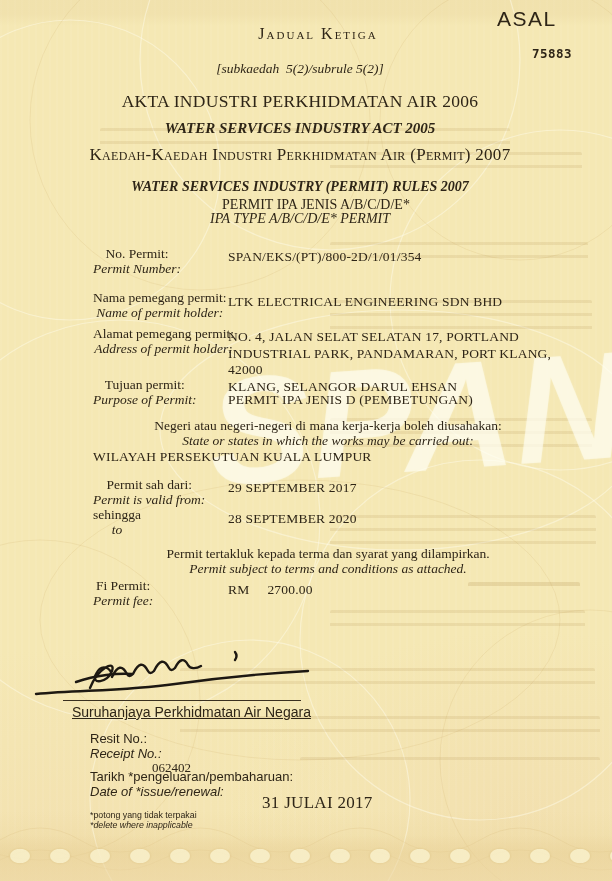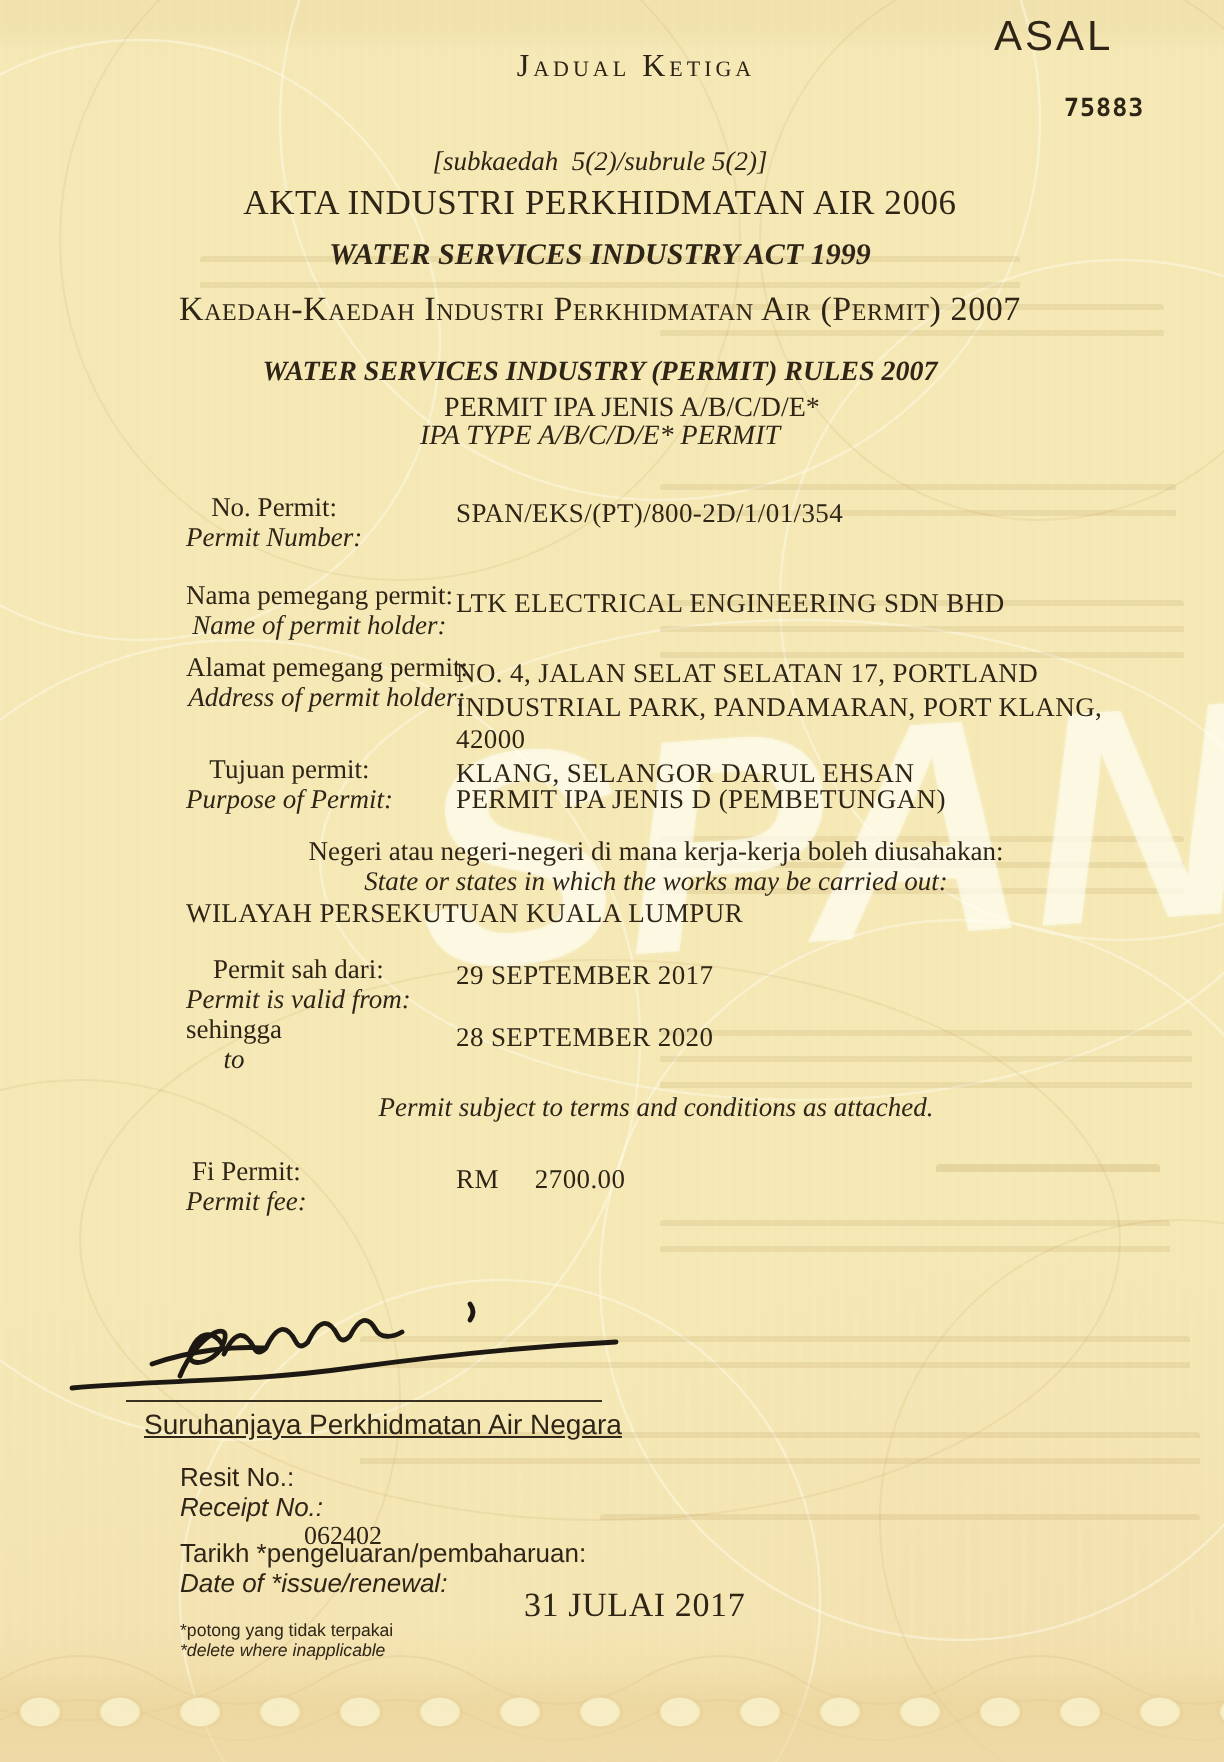--- a/index.html
+++ b/index.html
@@ -23,21 +23,21 @@
       var(--paper);
     font-family:"Liberation Serif", serif;
     color:var(--ink);
   }
   .abs{position:absolute;}
   .sans{font-family:"Liberation Sans", sans-serif;}
   .it{font-style:italic;}
   .b{font-weight:700;margin-top:10px;}
   .sc{font-variant:small-caps;}
   .ctr{left:0;right:12px;text-align:center;}
-  .pre{white-space:pre;margin-top:12px;}
+  .pre{white-space:pre;}
   .lbl{font-size:13.5px;line-height:14.5px;text-align:center;}
   .val{font-size:13.5px;line-height:16.5px;letter-spacing:0.2px;}
   
   .ghost{
     background:repeating-linear-gradient(180deg, var(--ghost) 0 3px, rgba(0,0,0,0) 3px 13px);
     pointer-events:none;
     border-radius:2px;
   }
   .ghost.strong{background:repeating-linear-gradient(180deg, var(--ghost2) 0 4px, rgba(0,0,0,0) 4px 13px);}
   .watermark{
@@ -108,21 +108,21 @@
   <div class="abs watermark" style="left:208px;top:342px">SPAN</div>
 
   <div class="abs sans" style="left:497px;top:7px;font-size:21px;letter-spacing:1.5px;">ASAL</div>
   <div class="abs b" style="left:532px;top:36px;font-family:'DejaVu Sans Mono',monospace;font-size:12.5px;letter-spacing:0.5px;">75883</div>
 
   <div class="abs ctr sc" style="top:25px;font-size:16px;letter-spacing:2px;padding-left:36px;">Jadual Ketiga</div>
 
   <div class="abs ctr it pre" style="top:61px;font-size:13.5px;">[subkaedah  5(2)/subrule 5(2)]</div>
 
   <div class="abs ctr" style="top:91px;font-size:17.5px;letter-spacing:0.3px;">AKTA INDUSTRI PERKHIDMATAN AIR 2006</div>
-  <div class="abs ctr it b" style="top:110px;font-size:15px;">WATER SERVICES INDUSTRY ACT 1999</div>
+  <div class="abs ctr it b" style="top:110px;font-size:15px;">WATER SERVICES INDUSTRY ACT 2005</div>
 
   <div class="abs ctr sc" style="top:145px;font-size:17px;letter-spacing:0.3px;">Kaedah-Kaedah Industri Perkhidmatan Air (Permit) 2007</div>
   <div class="abs ctr it b" style="top:169px;font-size:14px;">WATER SERVICES INDUSTRY (PERMIT) RULES 2007</div>
 
   <div class="abs ctr" style="top:197px;font-size:14px;padding-left:32px;">PERMIT IPA JENIS A/B/C/D/E*</div>
   <div class="abs ctr it" style="top:211px;font-size:14px;">IPA TYPE A/B/C/D/E* PERMIT</div>
 
   <div class="abs lbl" style="left:93px;top:247px">
     <div>No. Permit:</div>
     <div class="it">Permit Number:</div>
@@ -163,20 +163,21 @@
   </div>
   <div class="abs val" style="left:228px;top:480px">29 SEPTEMBER 2017</div>
 
   <div class="abs lbl" style="left:93px;top:508px">
     <div>sehingga</div>
     <div class="it">to</div>
   </div>
   <div class="abs val" style="left:228px;top:511px">28 SEPTEMBER 2020</div>
 
   <div class="abs lbl" style="left:93px;top:547px;width:470px">
+    <div>Permit tertakluk kepada terma dan syarat yang dilampirkan.</div>
     <div class="it">Permit subject to terms and conditions as attached.</div>
   </div>
 
   <div class="abs lbl" style="left:93px;top:579px">
     <div>Fi Permit:</div>
     <div class="it">Permit fee:</div>
   </div>
   <div class="abs val" style="left:228px;top:582px">
     <span>RM</span><span style="display:inline-block;width:18px"></span><span>2700.00</span>
   </div>

